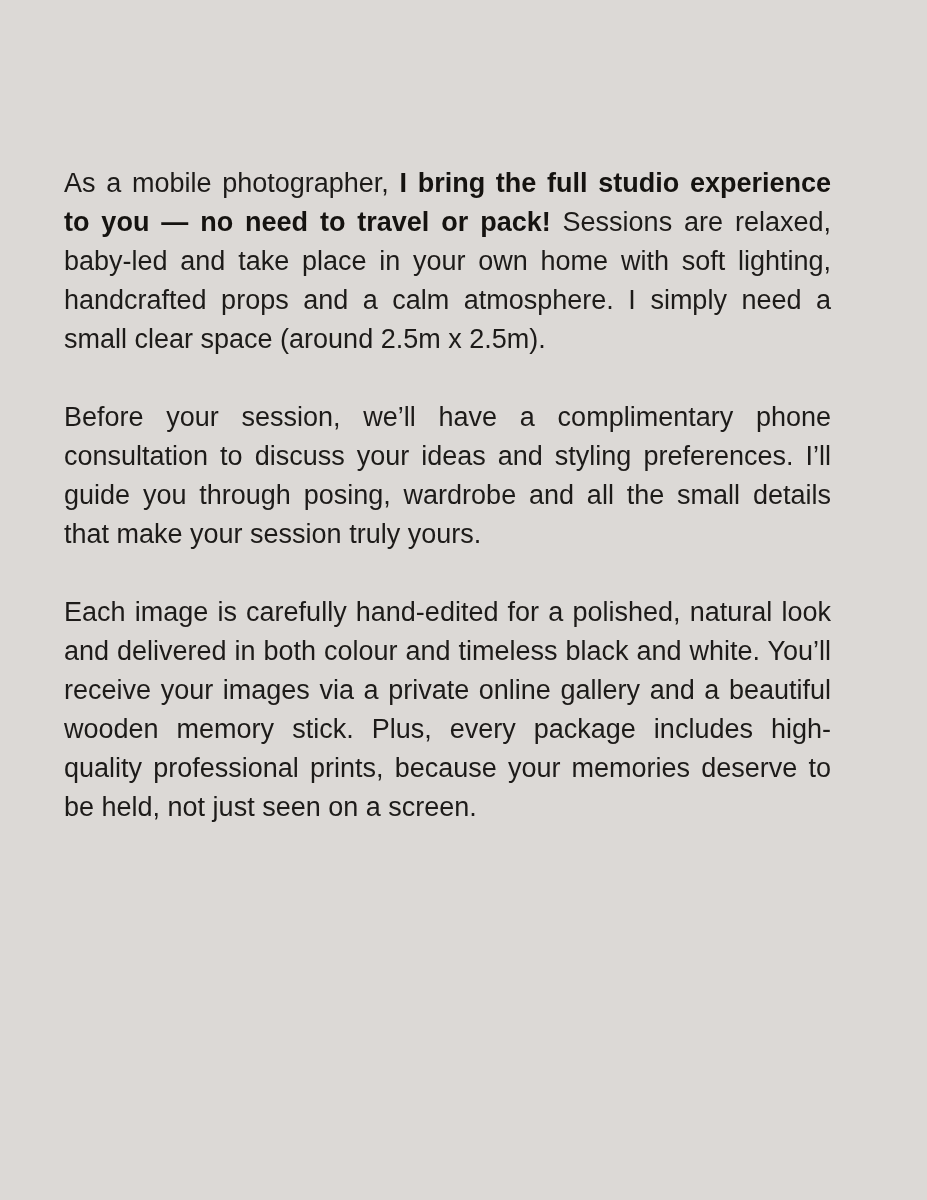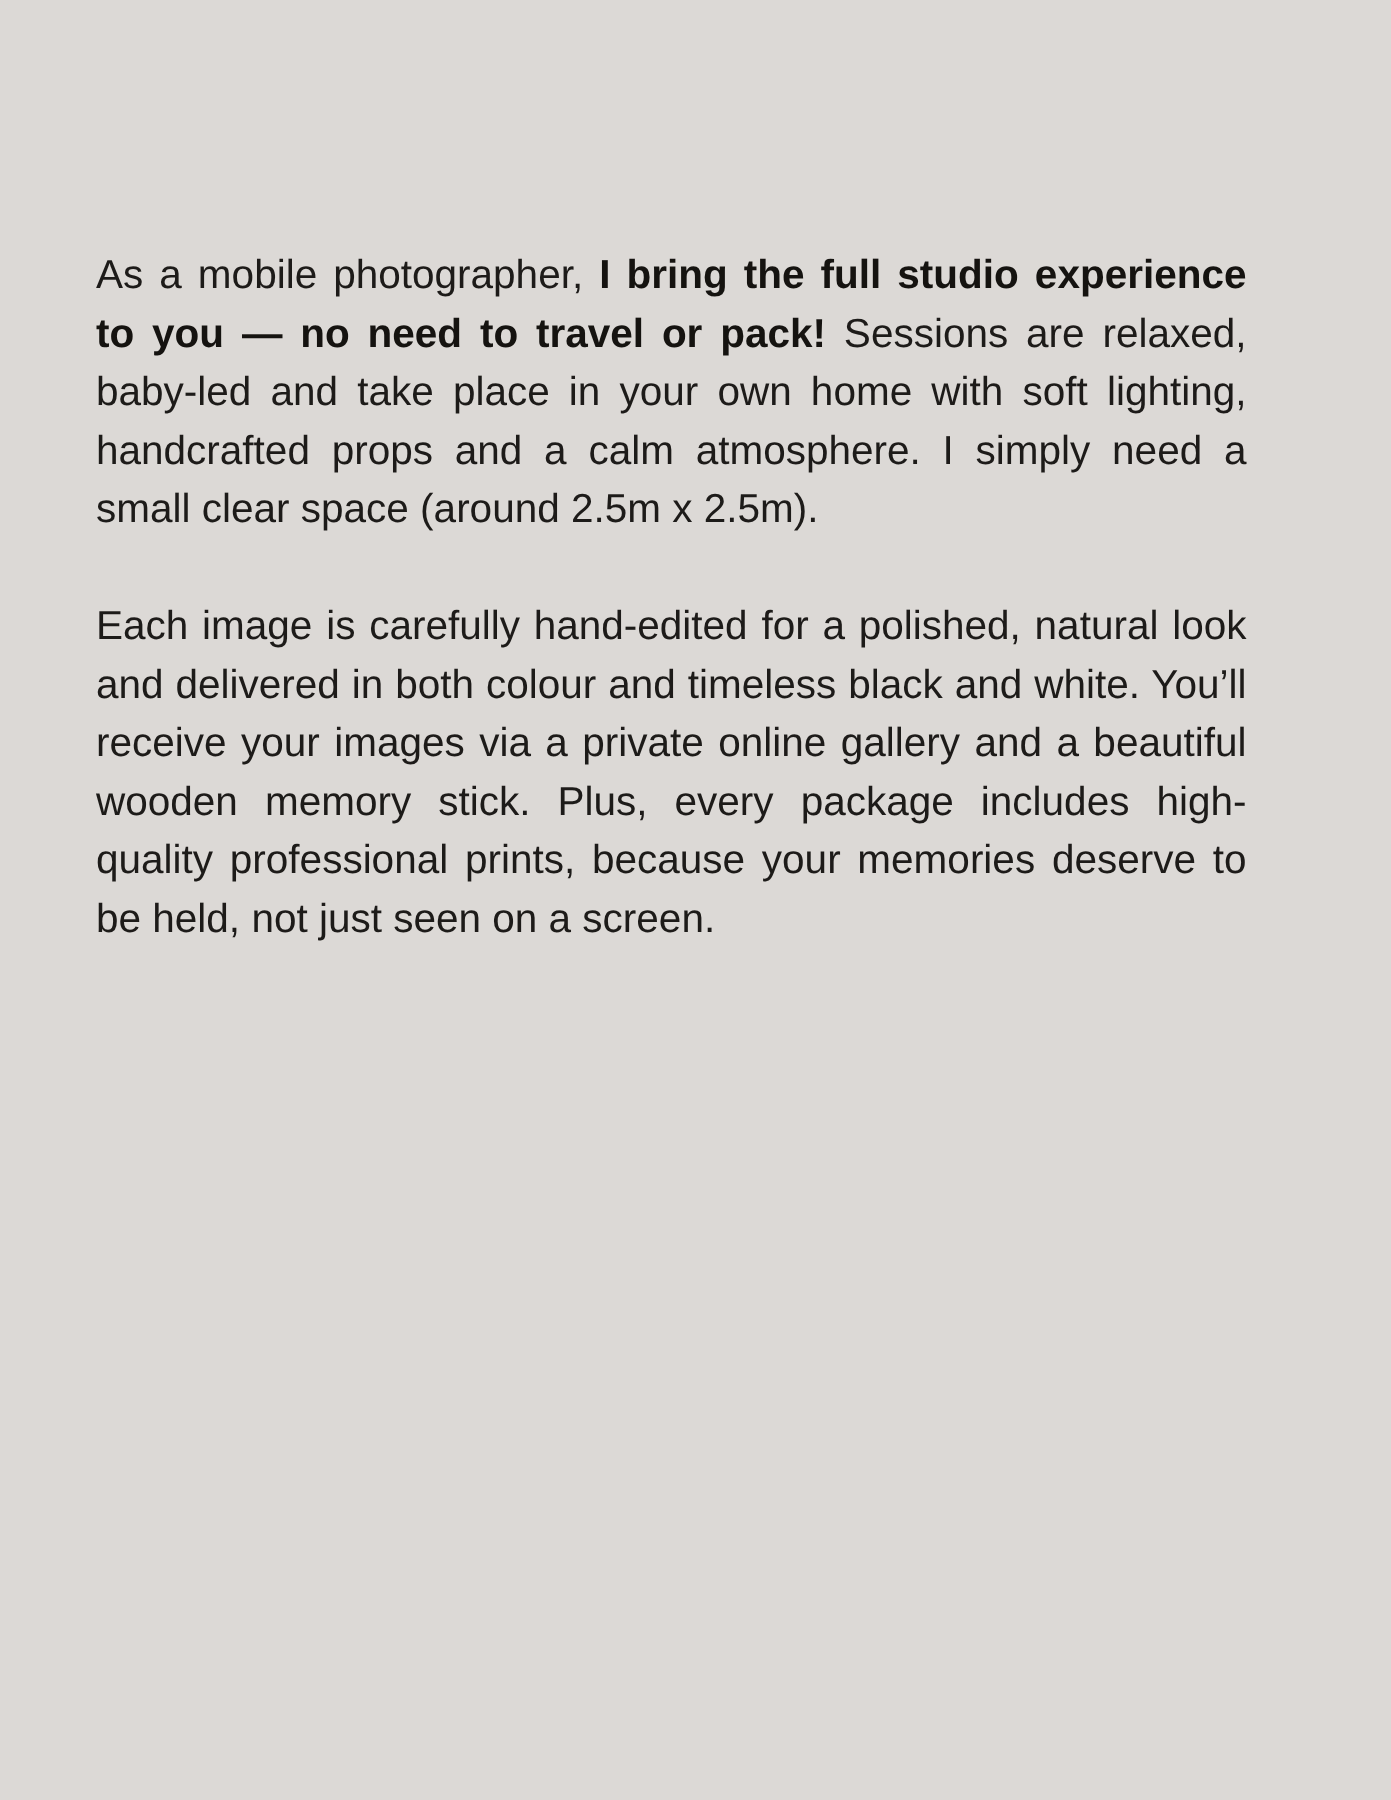--- a/index.html
+++ b/index.html
@@ -34,15 +34,16 @@
     font-weight: 700;
     color: #151310;
   }
 </style>
 </head>
 <body style="background: rgb(220, 217, 214);">
 
 <main class="page">
   <article class="body-text">
       <p style="color: rgb(29, 27, 25);"><span>As a mobile photographer, </span><strong>I bring the full studio experience to you — no need to travel or pack!</strong><span> Sessions are relaxed, baby-led and take place in your own home with soft lighting, handcrafted props and a calm atmosphere. I simply need a small clear space (around 2.5m x 2.5m).</span></p>
+      <p style="color: rgb(29, 27, 25);"><span>Before your session, we’ll have a complimentary phone consultation to discuss your ideas and styling preferences. I’ll guide you through posing, wardrobe and all the small details that make your session truly yours.</span></p>
       <p style="color: rgb(29, 27, 25);"><span>Each image is carefully hand-edited for a polished, natural look and delivered in both colour and timeless black and white. You’ll receive your images via a private online gallery and a beautiful wooden memory stick. Plus, every package includes high-quality professional prints, because your memories deserve to be held, not just seen on a screen.</span></p>
     </article>
 </main>
 
 </body></html>

